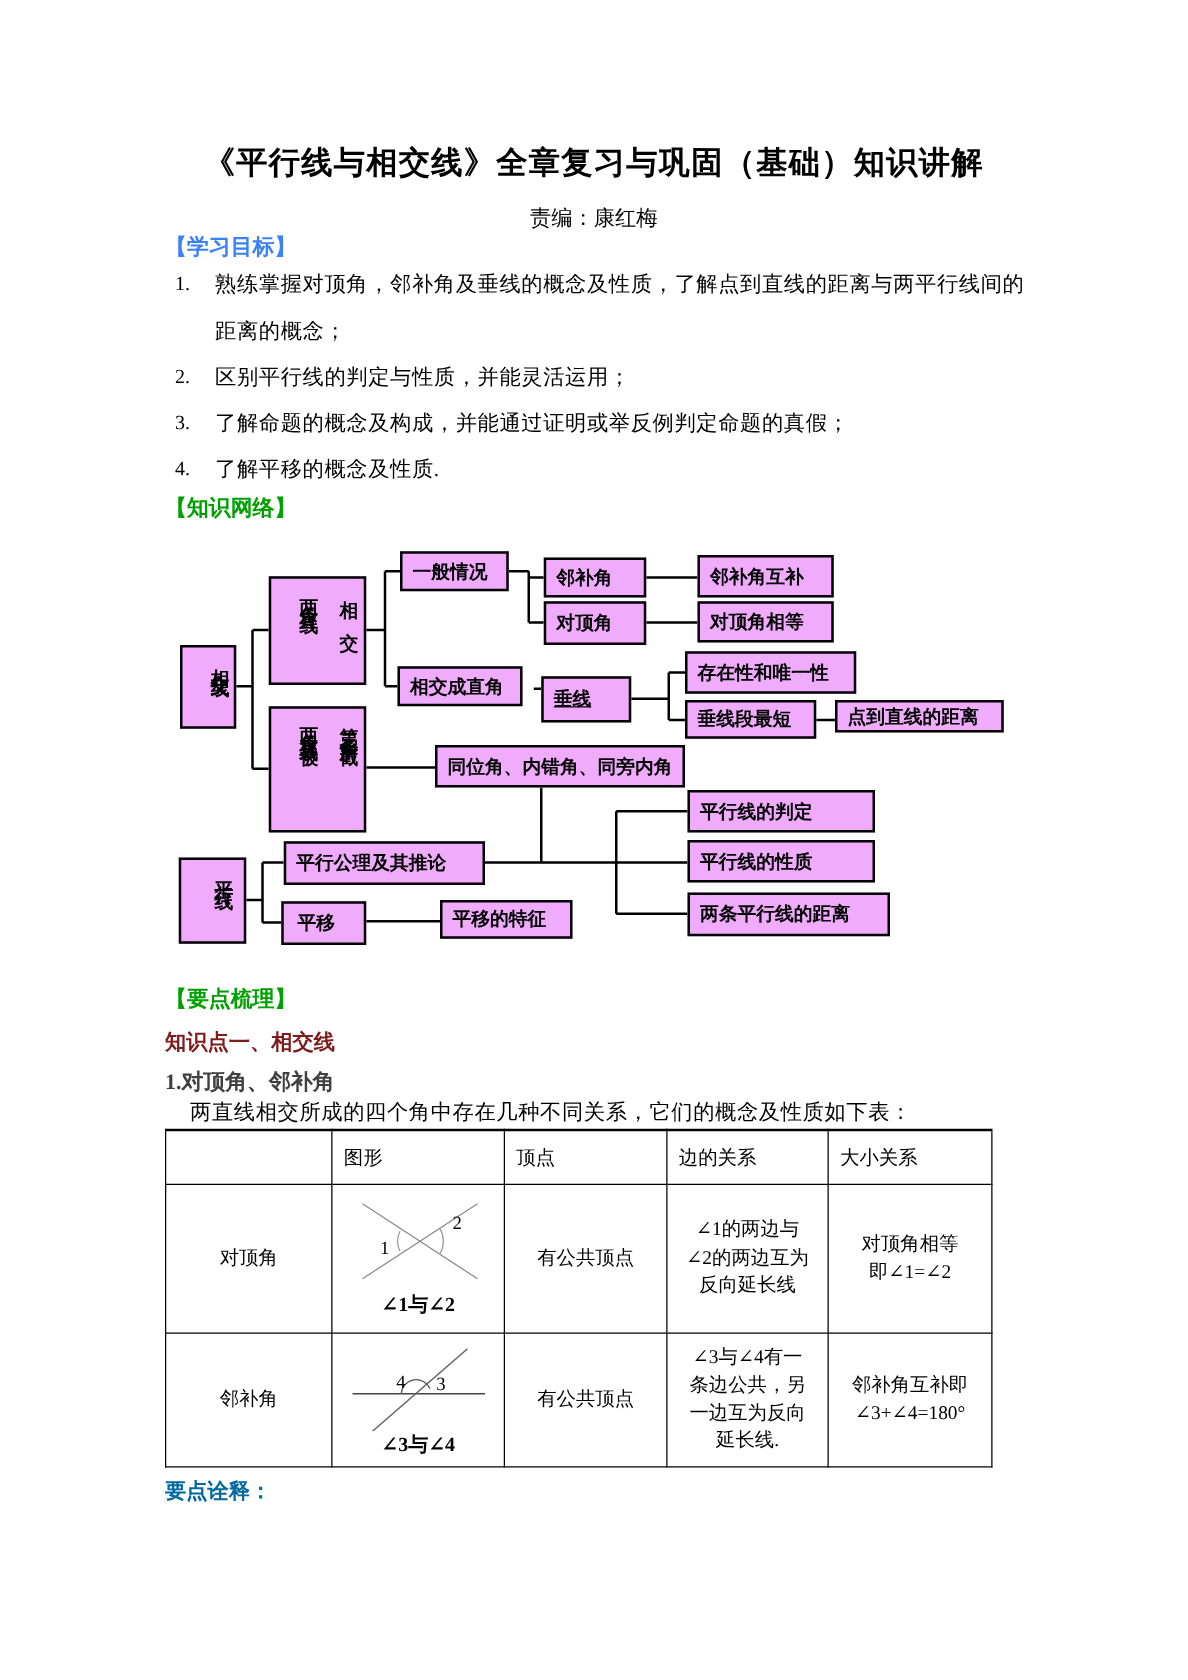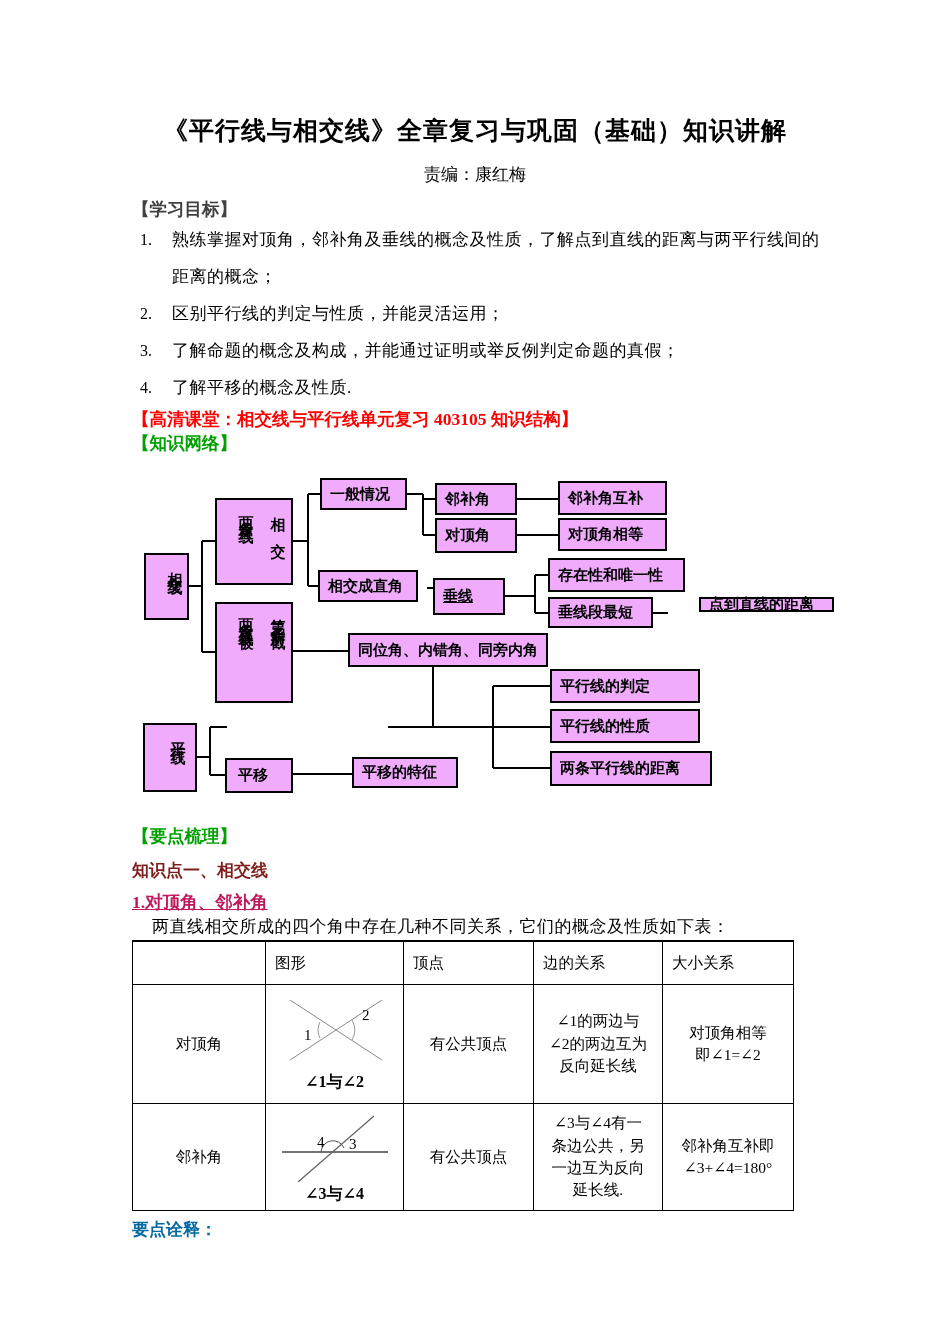--- a/index.html
+++ b/index.html
@@ -5,25 +5,25 @@
   html,body{margin:0;padding:0;background:#ffffff;}
   .page{
     position:relative; width:950px; height:1344px; background:#ffffff;
     font-family:"Liberation Serif","DejaVu Serif",serif; color:#000;
     overflow:hidden; box-sizing:border-box; padding-top:114px;
   }
   .doc-title{ text-align:center; font-size:25px; font-weight:bold; letter-spacing:1px; line-height:34px;}
   .editor-line{ text-align:center; font-size:17px; margin-top:16px; line-height:22px;}
   .content{ margin-left:132px; width:700px; }
   .sec{ font-weight:bold; font-size:17.5px; line-height:23px; }
-  .sec-green{ color:#404040; margin-top:12px; }
+  .sec-green{ color:#3b82f6; margin-top:0; }
   .sec-red{ color:#FF0000; margin-top:2px; }
   .sec-green2{ color:#00A000; margin-top:1px; }
   .sec-orange{ color:#7f1d1d; margin-top:11px; font-size:17px;}
-  .sec-blue{ color:#be185d; margin-top:9px; font-size:17.5px;text-decoration:underline;}
+  .sec-blue{ color:#404040; margin-top:9px; font-size:17.5px;}
   .sec-magenta{ color:#0369a1; margin-top:7px; font-size:17px;}
   .goals{ margin-top:0; }
   .goal{ display:flex; font-size:17px; line-height:37px; }
   .goal-num{ flex:none; width:32px; padding-left:8px; font-size:16px; }
   .goal-text{ white-space:pre-line; letter-spacing:0.5px; }
   .intro-text{ font-size:17px; line-height:22px; margin-top:2px; text-indent:20px; letter-spacing:0.5px;}
 
   
   .flowchart{ position:relative; width:700px; height:346px; margin-top:12px; }
   .fc-lines{ position:absolute; left:0; top:0; }
@@ -75,21 +75,20 @@
       <div class="goal">
         <span class="goal-num">3.</span>
         <span class="goal-text">了解命题的概念及构成，并能通过证明或举反例判定命题的真假；</span>
       </div>
       <div class="goal">
         <span class="goal-num">4.</span>
         <span class="goal-text">了解平移的概念及性质.</span>
       </div>
     </div>
 
-    <div class="sec sec-red">【高清课堂：相交线与平行线单元复习 403105 知识结构】</div>
     <div class="sec sec-green2">【知识网络】</div>
 
     <div class="flowchart">
       <svg class="fc-lines" width="700" height="346" viewBox="0 0 700 346">
         <path fill="none" stroke="#000" stroke-width="2" d="
           M57 119 H70 M70 74 V185 M70 74 H83 M70 185 H83
           M161 74 H176 M176 27 V119 M176 27 H188 M176 119 H186
           M275 27 H291 M291 27 V68 M291 32 H303 M291 68 H303
           M385 32 H426 M385 68 H426
           M295 121 H301
@@ -110,25 +109,26 @@
 第三条所截</div>
       <div class="fc-box" style="left:188px;top:11px;width:87px;height:32px;">一般情况</div>
       <div class="fc-box" style="left:303px;top:16px;width:82px;height:32px;">邻补角</div>
       <div class="fc-box" style="left:426px;top:14px;width:109px;height:34px;">邻补角互补</div>
       <div class="fc-box" style="left:303px;top:51px;width:82px;height:35px;">对顶角</div>
       <div class="fc-box" style="left:426px;top:51px;width:109px;height:33px;">对顶角相等</div>
       <div class="fc-box" style="left:186px;top:103px;width:100px;height:32px;">相交成直角</div>
       <div class="fc-box" style="left:301px;top:111px;width:72px;height:37px;padding-left:8px;text-decoration:underline;">垂线</div>
       <div class="fc-box" style="left:416px;top:91px;width:137px;height:34px;">存在性和唯一性</div>
       <div class="fc-box" style="left:416px;top:130px;width:105px;height:31px;">垂线段最短</div>
-      <div class="fc-box" style="left:536px;top:130px;width:135px;height:15px;margin-left:31px;">点到直线的距离</div>
+      <div class="fc-box" style="left:536px;top:130px;width:135px;height:26px;">点到直线的距离</div>
       <div class="fc-box" style="left:216px;top:166px;width:200px;height:34px;">同位角、内错角、同旁内角</div>
       <div class="fc-box" style="left:418px;top:202px;width:150px;height:34px;">平行线的判定</div>
       <div class="fc-box" style="left:418px;top:242px;width:150px;height:34px;">平行线的性质</div>
       <div class="fc-box" style="left:418px;top:284px;width:162px;height:35px;">两条平行线的距离</div>
+      <div class="fc-box" style="left:95px;top:243px;width:161px;height:35px;">平行公理及其推论</div>
       <div class="fc-box fc-vert" style="left:11px;top:256px;width:54px;height:69px;padding-left:17px;">平行线</div>
       <div class="fc-box" style="left:93px;top:291px;width:68px;height:35px;padding-left:11px;">平移</div>
       <div class="fc-box" style="left:220px;top:290px;width:106px;height:31px;">平移的特征</div>
     </div>
 
     <div class="sec sec-green2 sec-green" style="margin-top:12px;">【要点梳理】</div>
     <div class="sec sec-orange">知识点一、相交线</div>
     <div class="sec sec-blue">1.对顶角、邻补角</div>
     <div class="intro-text">两直线相交所成的四个角中存在几种不同关系，它们的概念及性质如下表：</div>
 

